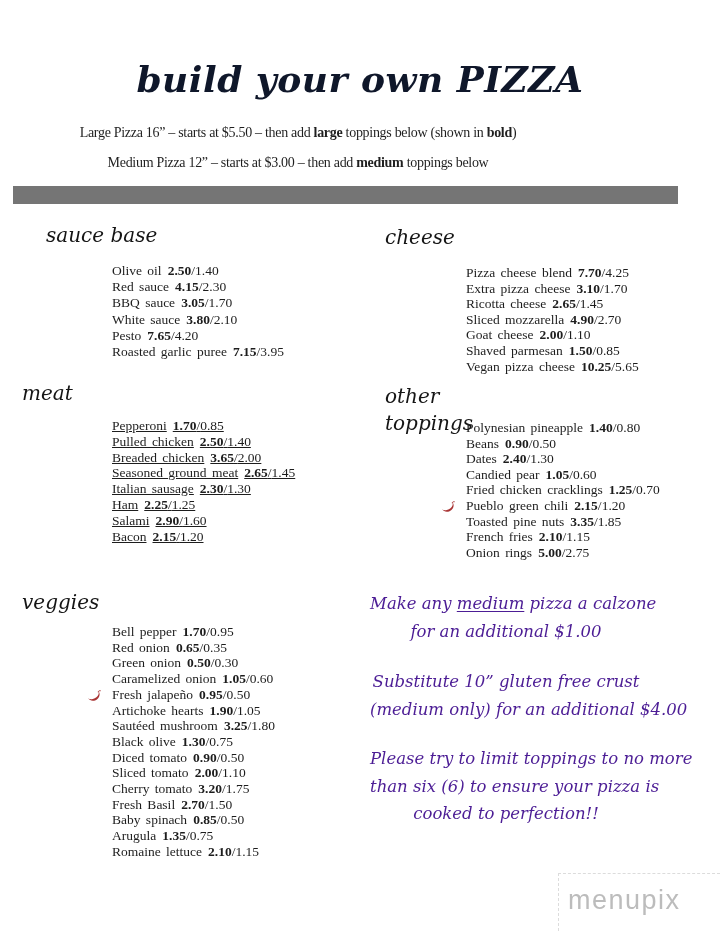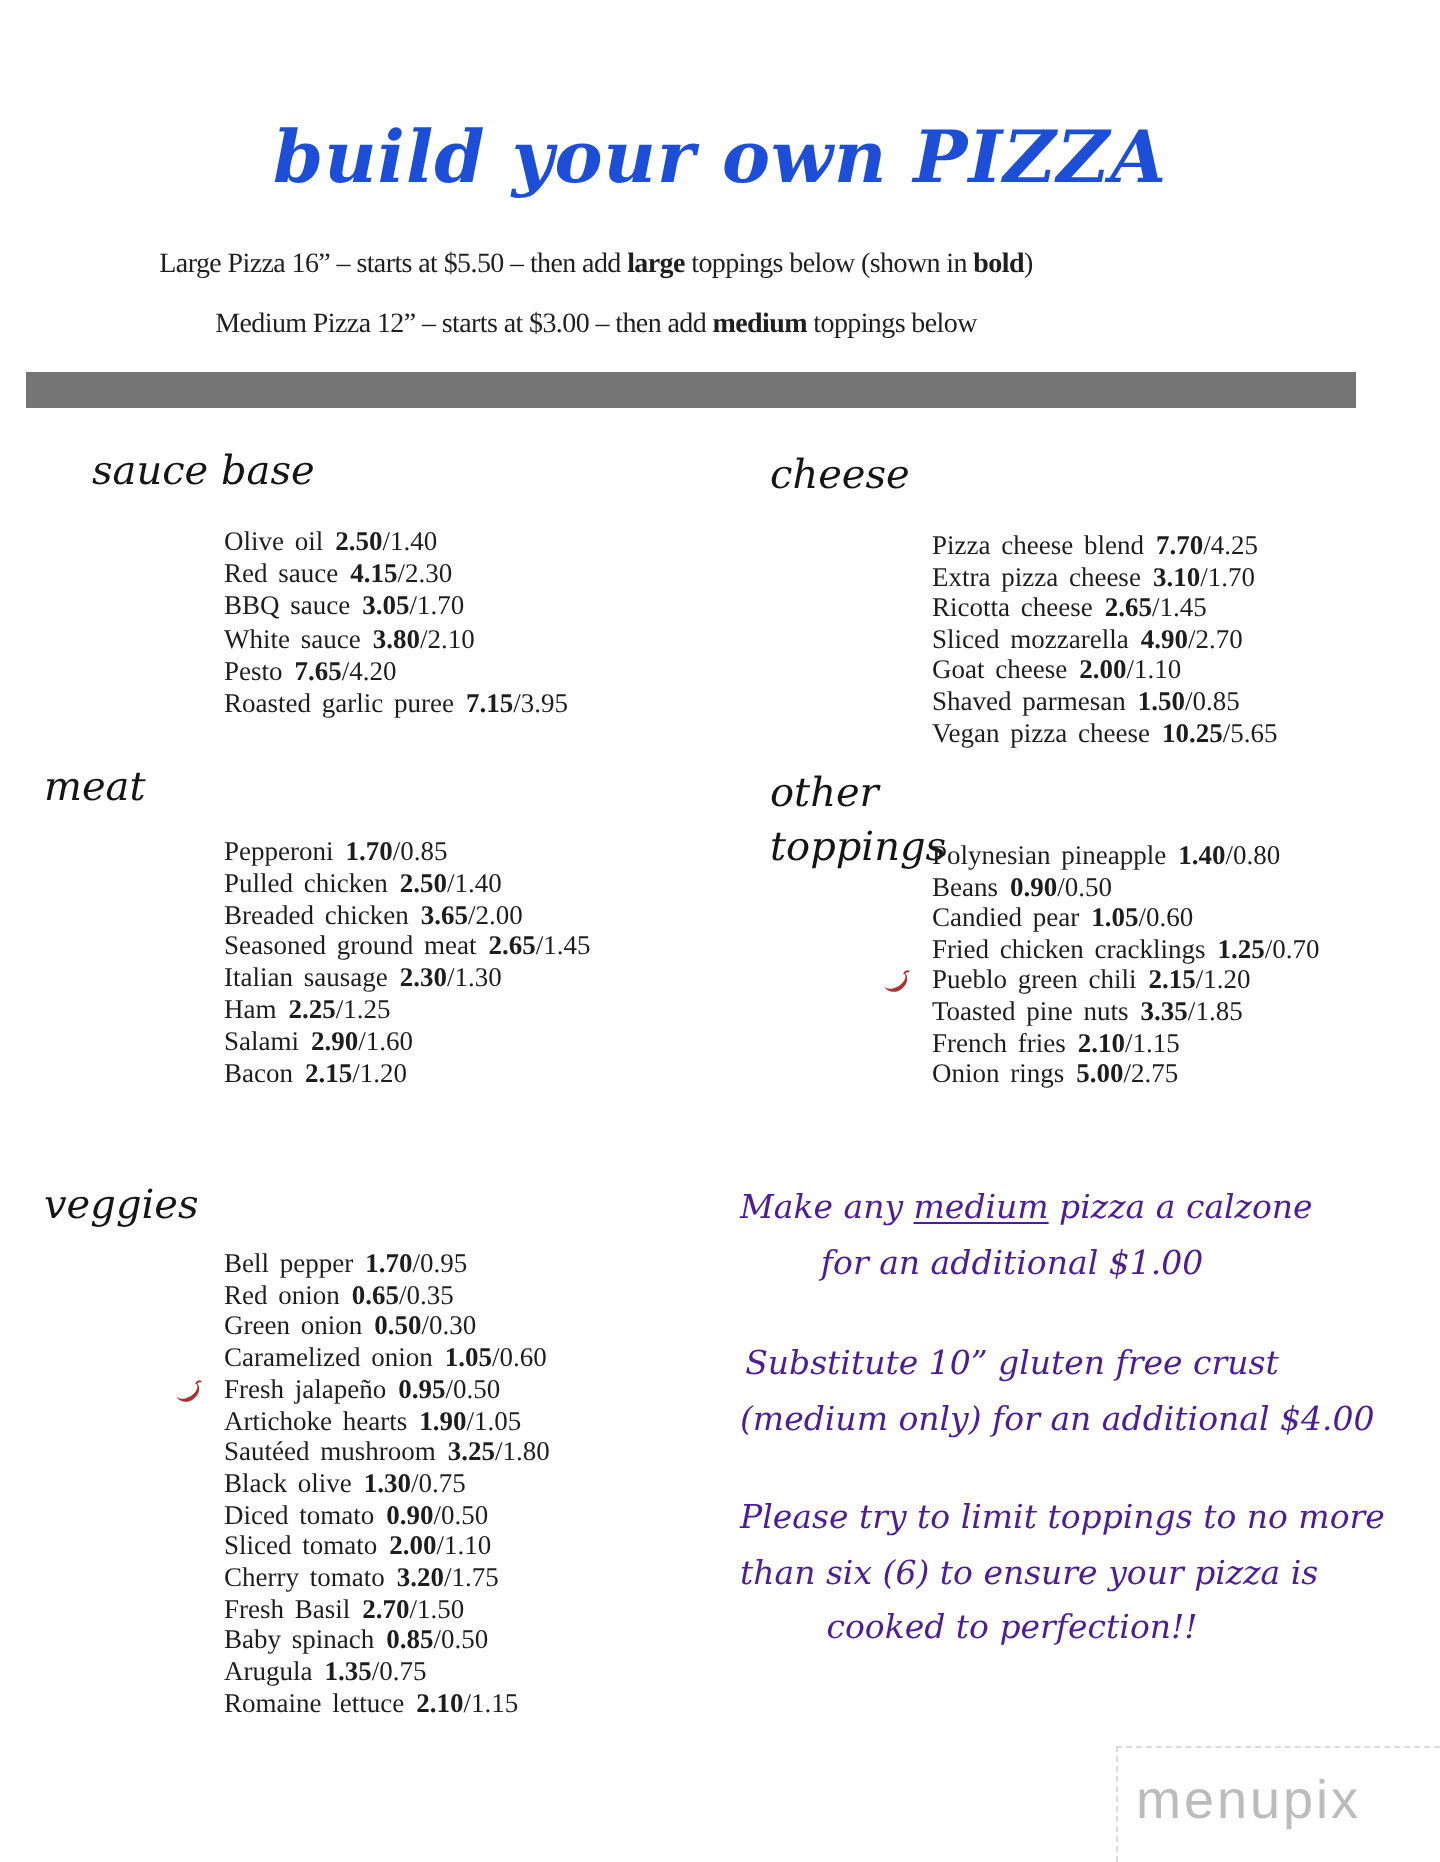--- a/index.html
+++ b/index.html
@@ -3,41 +3,41 @@
 <meta charset="utf-8">
 <style>
   html,body { margin:0; padding:0; background:#ffffff; }
   .page {
     position:relative; width:720px; height:931px; background:#ffffff;
     overflow:hidden; color:#1d1d1d;
   }
   .title {
     position:absolute; top:58px; left:0; width:720px; text-align:center;
     font-family:"DejaVu Serif", serif; font-style:italic; font-weight:600;
-    font-size:36px; letter-spacing:0.5px; color:#1d4ed8;
+    font-size:36px; letter-spacing:0.5px; color:#0f172a;
   }
   .sub {
     position:absolute; left:0; width:596px; text-align:center;
     font-family:Liberation Serif, serif; font-size:14px; letter-spacing:-0.3px;
     color:#1f1f1f; white-space:nowrap;
   }
   #sub1 { top:125px; }
   #sub2 { top:155px; }
   .bar { position:absolute; left:13px; top:186px; width:665px; height:18px; }
   .section-label {
     position:absolute; font-family:"DejaVu Serif", serif; font-style:italic;
     font-size:20px; color:#151515; line-height:27px; white-space:nowrap;
   }
   .items {
     position:absolute; font-family:"Liberation Serif", serif;
     font-size:13.5px; color:#1d1d1d; word-spacing:2px;margin-top:33px;
   }
   #items-sauce   { left:112px; top:230px; line-height:16.2px; }
   #items-cheese  { left:466px; top:232px; line-height:15.6px; }
-  #items-meat    { left:112px; top:385px; line-height:15.8px; }
+  #items-meat    { left:112px; top:385px; line-height:15.8px;text-decoration:underline; }
   #items-other   { left:466px; top:387px; line-height:15.6px; }
   #items-veggies { left:112px; top:591px; line-height:15.7px; }
   .row { position:relative; white-space:nowrap; }
   .plarge { font-weight:bold; margin-left:6px; }
   .chili { position:absolute; left:-26px; top:2px; }
   .chili svg { width:15px; height:12px; display:block; }
   .note {
     position:absolute; left:370px; width:272px; text-align:center;
     font-family:"DejaVu Serif", serif; font-style:italic;
     font-size:16.5px; line-height:27.5px; color:#4c1d95;
@@ -102,20 +102,21 @@
       <div class="row"><span class="iname">Bacon</span><span class="plarge">2.15</span><span class="slash">/</span><span class="pmed">1.20</span></div>
     </div>
 
   <div class="section-label" style="left:385px; top:383px;">
     <div>other</div>
     <div>toppings</div>
   </div>
   <div class="items" id="items-other">
       <div class="row"><span class="iname">Polynesian pineapple</span><span class="plarge">1.40</span><span class="slash">/</span><span class="pmed">0.80</span></div>
       <div class="row"><span class="iname">Beans</span><span class="plarge">0.90</span><span class="slash">/</span><span class="pmed">0.50</span></div>
+      <div class="row"><span class="iname">Dates</span><span class="plarge">2.40</span><span class="slash">/</span><span class="pmed">1.30</span></div>
       <div class="row"><span class="iname">Candied pear</span><span class="plarge">1.05</span><span class="slash">/</span><span class="pmed">0.60</span></div>
       <div class="row"><span class="iname">Fried chicken cracklings</span><span class="plarge">1.25</span><span class="slash">/</span><span class="pmed">0.70</span></div>
       <div class="row"><span class="chili" style="color: rgb(169, 52, 52);">
           <svg viewBox="0 0 18 15">
             <path d="M14.6 3.2c.9.7 1.2 2.1.6 3.6-1 2.5-3.6 4.8-7 5.8-2.2.7-4.6.3-5.9-.9 1.7 2.8 5.4 3.9 8.7 2.6 3.9-1.5 6.2-5.3 5.5-8.8-.2-1.3-.9-2.1-1.9-2.3z" fill="currentColor"></path>
             <path d="M14.8 3.4c.5-1 1.6-1.5 2.7-1.3" stroke="currentColor" stroke-width="1.2" fill="none" stroke-linecap="round"></path>
           </svg>
         </span><span class="iname">Pueblo green chili</span><span class="plarge">2.15</span><span class="slash">/</span><span class="pmed">1.20</span></div>
       <div class="row"><span class="iname">Toasted pine nuts</span><span class="plarge">3.35</span><span class="slash">/</span><span class="pmed">1.85</span></div>
       <div class="row"><span class="iname">French fries</span><span class="plarge">2.10</span><span class="slash">/</span><span class="pmed">1.15</span></div>

